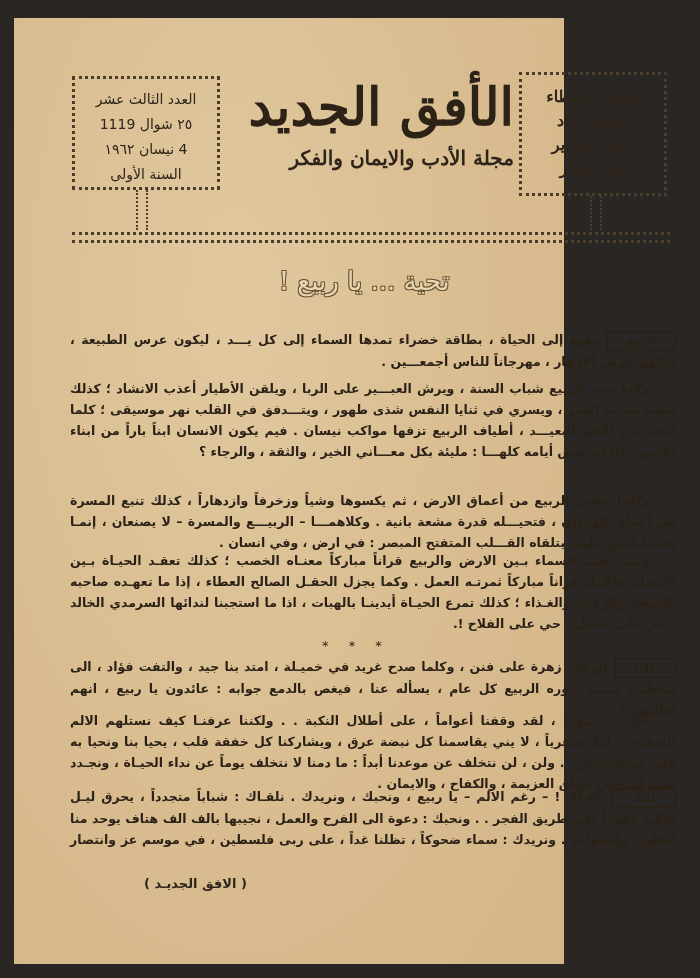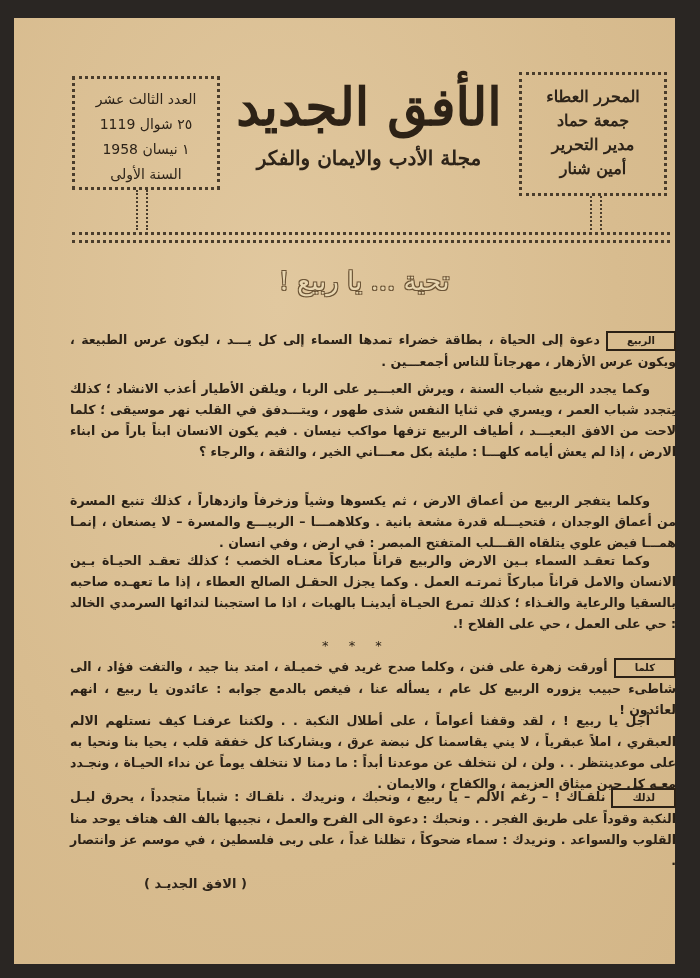--- a/index.html
+++ b/index.html
@@ -1,39 +1,39 @@
 <!DOCTYPE html>
 <html><head>
 <meta charset="utf-8">
 <style>
   html, body { margin:0; padding:0; }
   body {
     width:700px; height:978px; background:#2a2623; position:relative; overflow:hidden;
     font-family: "DejaVu Sans", sans-serif;
   }
   .page {
-    position:absolute; left:14px; top:18px; width:661px; height:946px;
+    position:absolute; left:14px; top:18px; width:550px; height:946px;
     background:#dcc196;
     background-image: radial-gradient(ellipse at 40% 30%, #e1c89f 0%, #d8bc8f 60%, #d3b688 100%);
     color:#2e2419;
   }
   .dash-box {
     position:absolute; border:3px dotted #4a3d2c; box-sizing:border-box;
   }
   .info-left {
     left:58px; top:58px; width:148px; height:114px;
     text-align:center; direction:rtl; font-size:14px; line-height:25px; padding-top:8px;
   }
   .info-right {
     left:505px; top:54px; width:148px; height:124px;
     text-align:center; direction:rtl; font-family:"DejaVu Serif", serif; font-size:16px; line-height:24px; padding-top:10px; font-weight:bold;
   }
   .stem { position:absolute; width:8px; border-left:2px dotted #4a3d2c; border-right:2px dotted #4a3d2c; }
   .masthead {
-    position:absolute; left:210px; top:54px; width:290px; text-align:center; direction:rtl;
+    position:absolute; left:210px; top:54px; width:290px; direction:rtl;
   }
   .masthead .title {
     font-family:"DejaVu Serif", serif; font-size:52px; font-weight:bold; line-height:70px; letter-spacing:1px;
     color:#2d2216;
   }
   .masthead .subtitle {
     font-family:"DejaVu Serif", serif; font-size:20px; font-weight:bold; margin-top:4px;
   }
   .address {
     position:absolute; left:225px; top:198px; width:270px; direction:rtl; text-align:center;
@@ -60,21 +60,21 @@
   }
 </style>
 </head>
 <body>
 
 <div class="page">
 
   <div class="dash-box info-left">
     <div>العدد الثالث عشر</div>
     <div>٢٥  شوال  1119</div>
-    <div>١  نيسان  1958</div>
+    <div>4  نيسان  ١٩٦٢</div>
     <div>السنة الأولى</div>
   </div>
   <div class="stem" style="left:122px; top:172px; height:40px;"></div>
 
   <div class="masthead">
     <div class="title">الأفق الجديد</div>
     <div class="subtitle">مجلة الأدب والايمان والفكر</div>
   </div>
 
   <div class="dash-box info-right">

